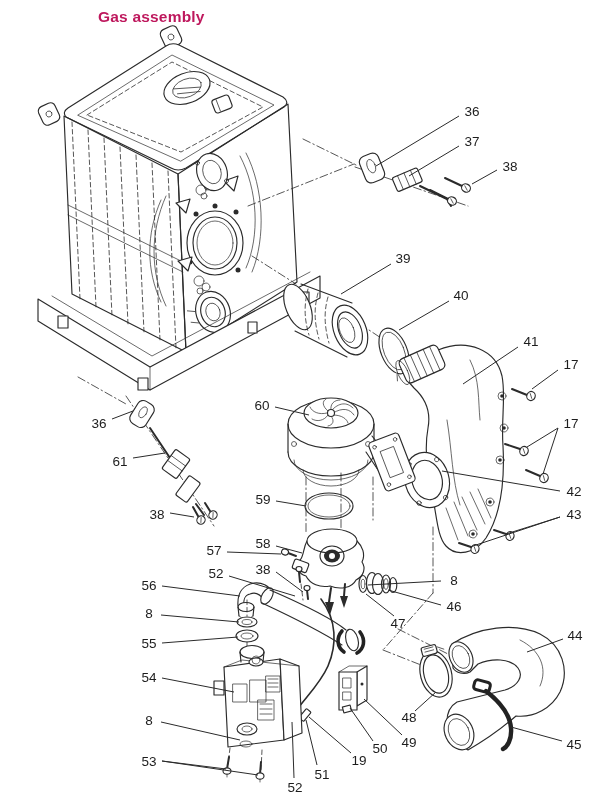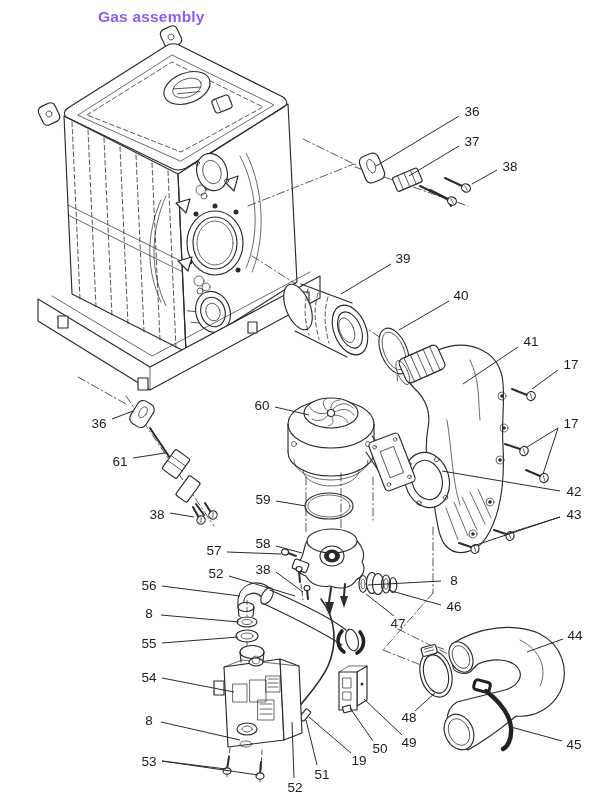--- a/index.html
+++ b/index.html
@@ -1,19 +1,19 @@
 <!DOCTYPE html>
 <html style="--ink: #2b2b2b; --label: #1d1d1d; --paper: #ffffff; --strap: #222222;"><head>
 <meta charset="utf-8">
 <style>
   :root{ --ink:#2b2b2b; --label:#1d1d1d; --paper:#ffffff; --strap:#222222; }
   html,body{margin:0;padding:0;background:var(--paper);}
   #page{position:relative;width:600px;height:800px;background:var(--paper);overflow:hidden;
         font-family:"Liberation Sans", sans-serif;}
-  #title{position:absolute;left:98px;top:8px;font-size:15.5px;font-weight:700;color:#8b5cf6;
+  #title{position:absolute;left:98px;top:8px;font-size:15.5px;font-weight:700;color:#be185d;
          letter-spacing:.2px;}
   svg{position:absolute;left:0;top:0;}
   .s  {fill:none;stroke:var(--ink);stroke-width:1.15;stroke-linecap:round;stroke-linejoin:round;}
   .sw {fill:#fff;stroke:var(--ink);stroke-width:1.15;stroke-linecap:round;stroke-linejoin:round;}
   .t  {stroke-width:.7;}
   .w2 {stroke-width:2;}
   .d  {stroke-dasharray:4.5 3;stroke-width:.8;}
   .dd {stroke-dasharray:8 3 1.5 3;stroke-width:.8;}
   .dk {fill:var(--ink);stroke:none;}
   .thick{fill:none;stroke:var(--strap);stroke-width:4.4;stroke-linecap:round;}

